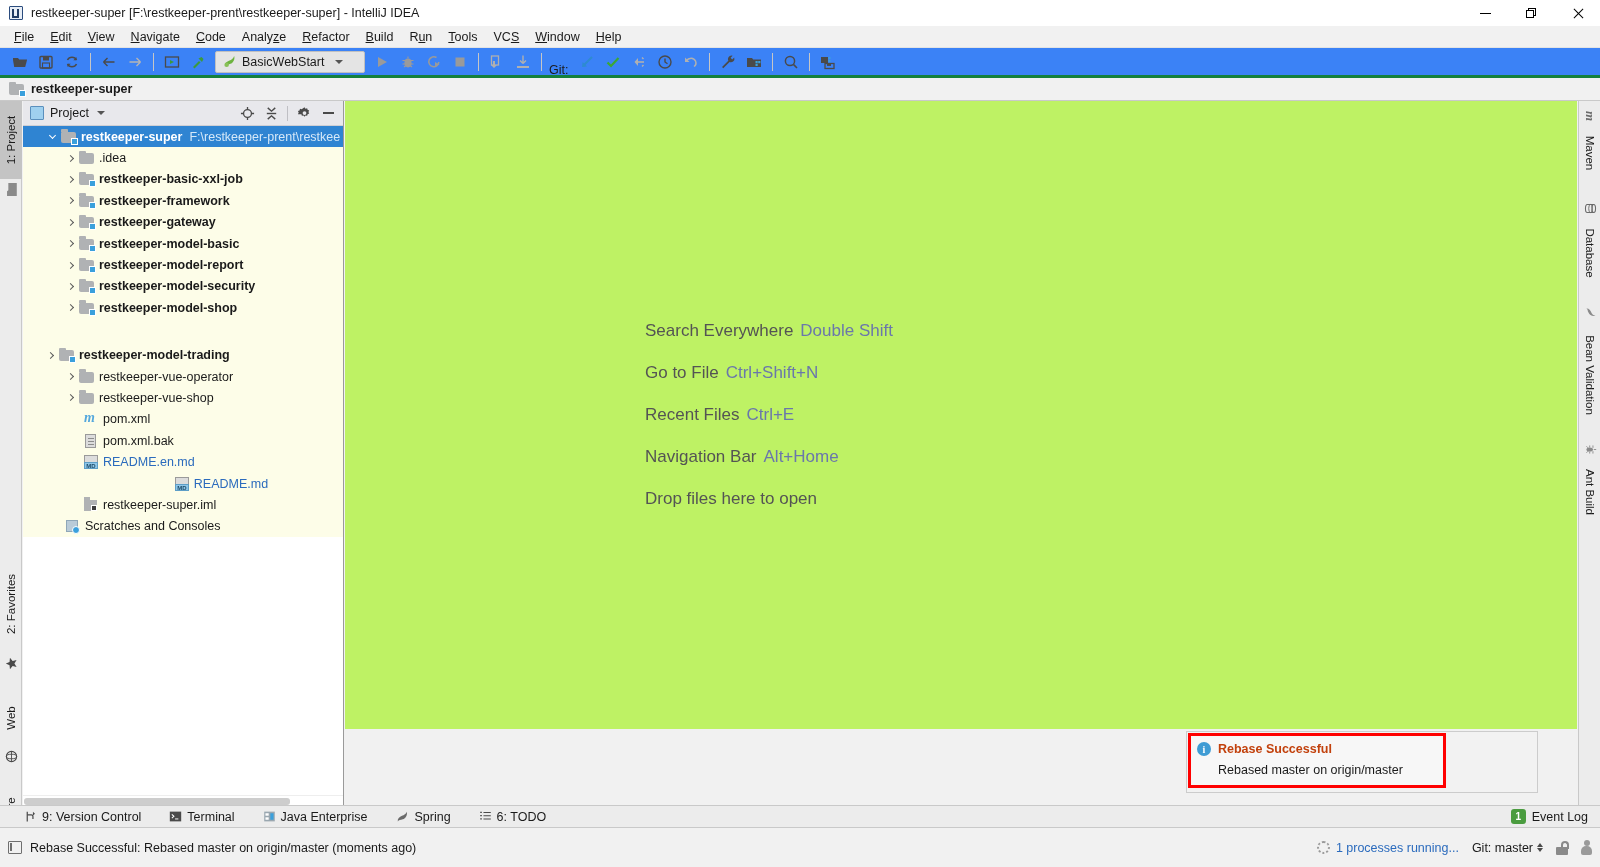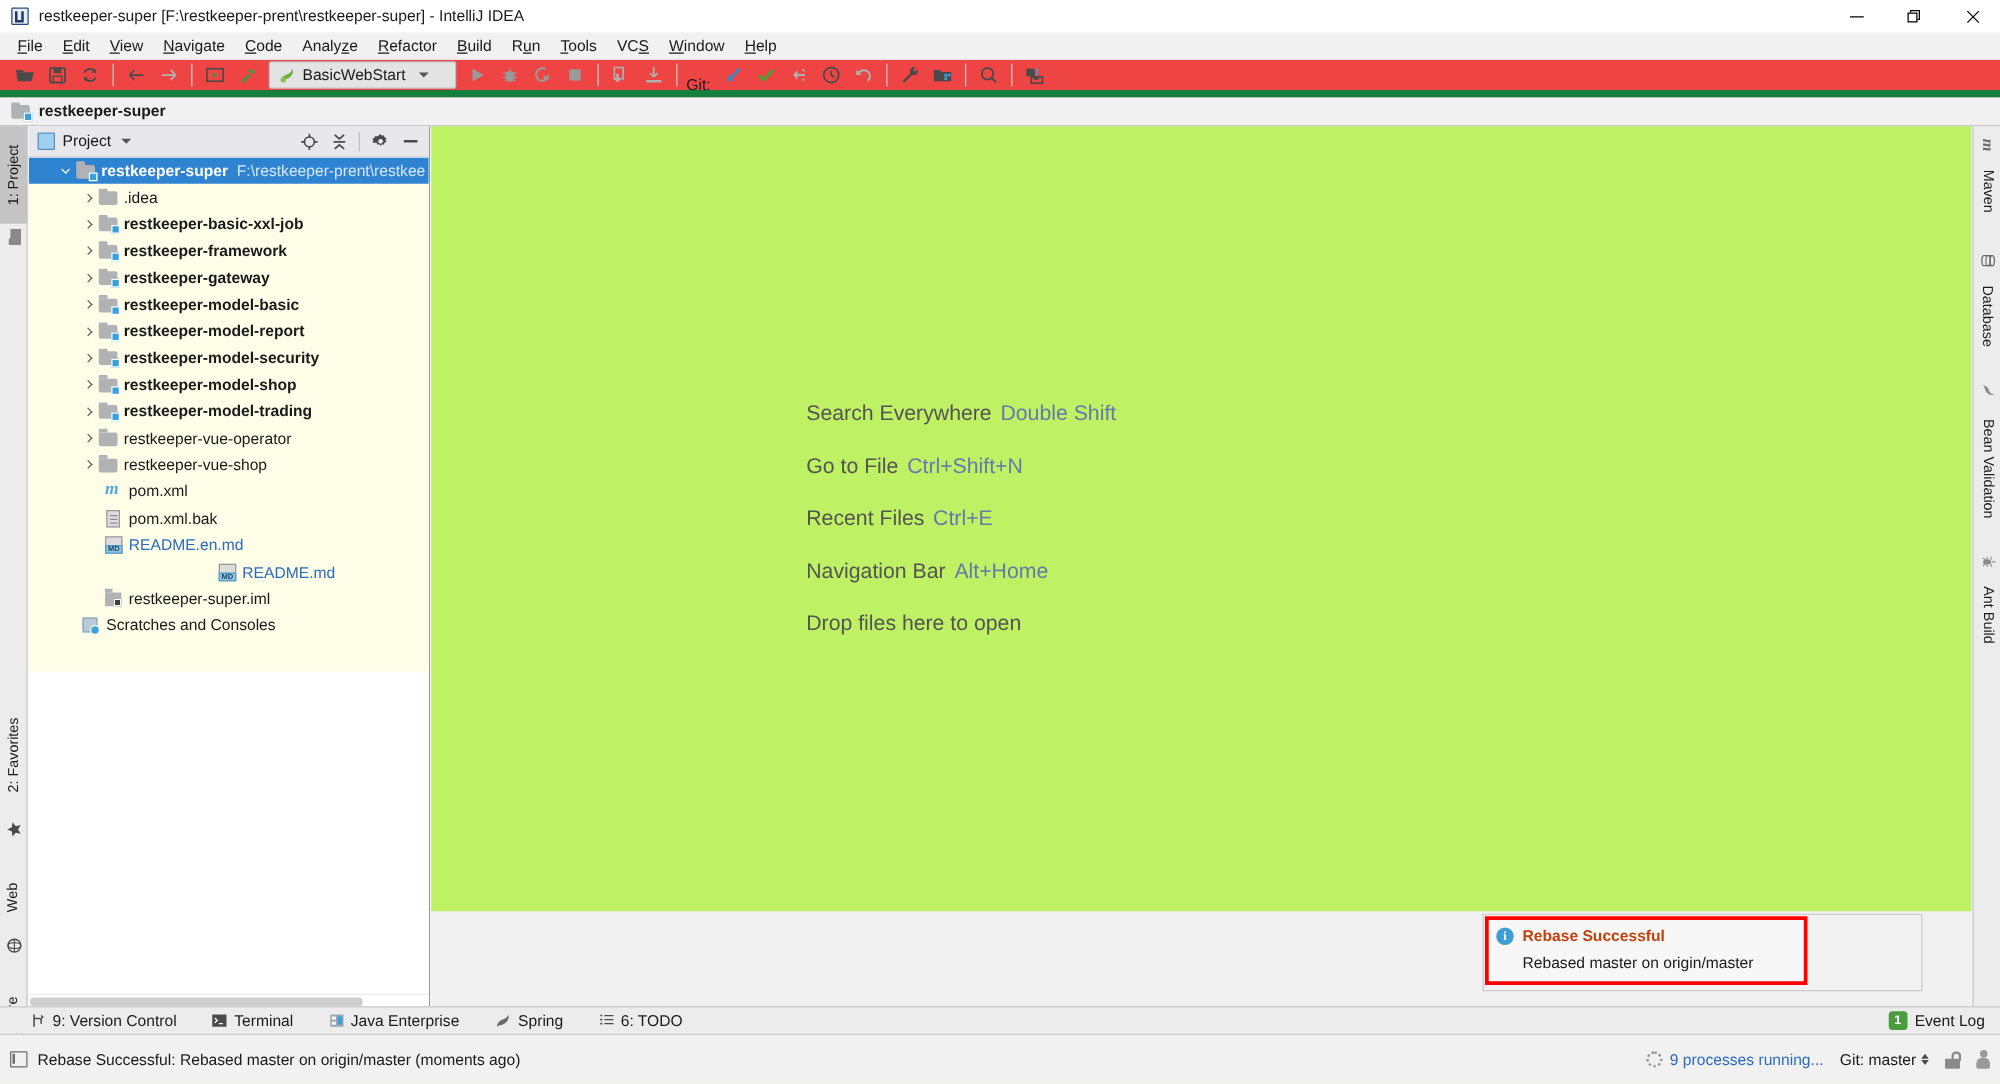--- a/index.html
+++ b/index.html
@@ -58,22 +58,22 @@
     border-bottom: 1px solid #e3e3e3;
   }
   .menu-item {
     padding: 2px 8px; font-size: 12.5px; color: #1a1a1a; white-space: nowrap; cursor: default;
   }
   .menu-item u { text-decoration: underline; }
 
   
   .toolbar {
     position: absolute; top: 48px; left: 0; width: 1600px; height: 30px;
-    background: #ef4444; display: flex; align-items: center; padding-left: 7px;
-    border-bottom: 6px solid #15803d;
+    background: #3b82f6; display: flex; align-items: center; padding-left: 7px;
+    border-bottom: 3px solid #15803d;
   }
   .tb-btn {
     width: 26px; height: 24px; display:flex; align-items:center; justify-content:center;
     flex: none;
   }
   .tb-sep { width: 1px; height: 18px; background: #c6c6c6; margin: 0 5px; flex:none; }
   .run-config {
     height: 22px; min-width: 150px; background: #e4e4e4; border: 1px solid #c0c0c0;
     border-radius: 2px; display: flex; align-items: center; padding: 0 6px; margin: 0 4px;
     gap: 5px; flex: none;
@@ -735,21 +735,21 @@
         <div class="row" style="padding-left:42px;">
           <div class="arrow">
               <div class="chev"></div>
             </div>
           <div class="ico">
               <div class="folder"></div>
               <div class="badge"></div>
             </div>
           <span class="nm b">restkeeper-model-shop</span>
         </div>
-        <div class="row" style="padding-left:42px;">
+        <div class="row" style="padding-left:22px;margin-top:26px;">
           <div class="arrow">
               <div class="chev"></div>
             </div>
           <div class="ico">
               <div class="folder"></div>
               <div class="badge"></div>
             </div>
           <span class="nm b">restkeeper-model-trading</span>
         </div>
         <div class="row" style="padding-left:42px;">
@@ -908,21 +908,21 @@
   </div>
 
   <div class="statusbar">
     <div class="sb-left">
       <div class="sb-msg-ico"></div>
       <span>Rebase Successful: Rebased master on origin/master (moments ago)</span>
     </div>
     <div class="sb-right">
       <div class="proc">
         <div class="spinner"></div>
-        <span>9 processes running...</span>
+        <span>1 processes running...</span>
       </div>
       <div class="git-branch">
         <span>Git: master</span>
         <div class="updn">
             <i class="up"></i>
             <i class="dn"></i>
           </div>
       </div>
       <div class="lock-ico">
           <div class="sh" style="transform:translateX(2px)"></div>

